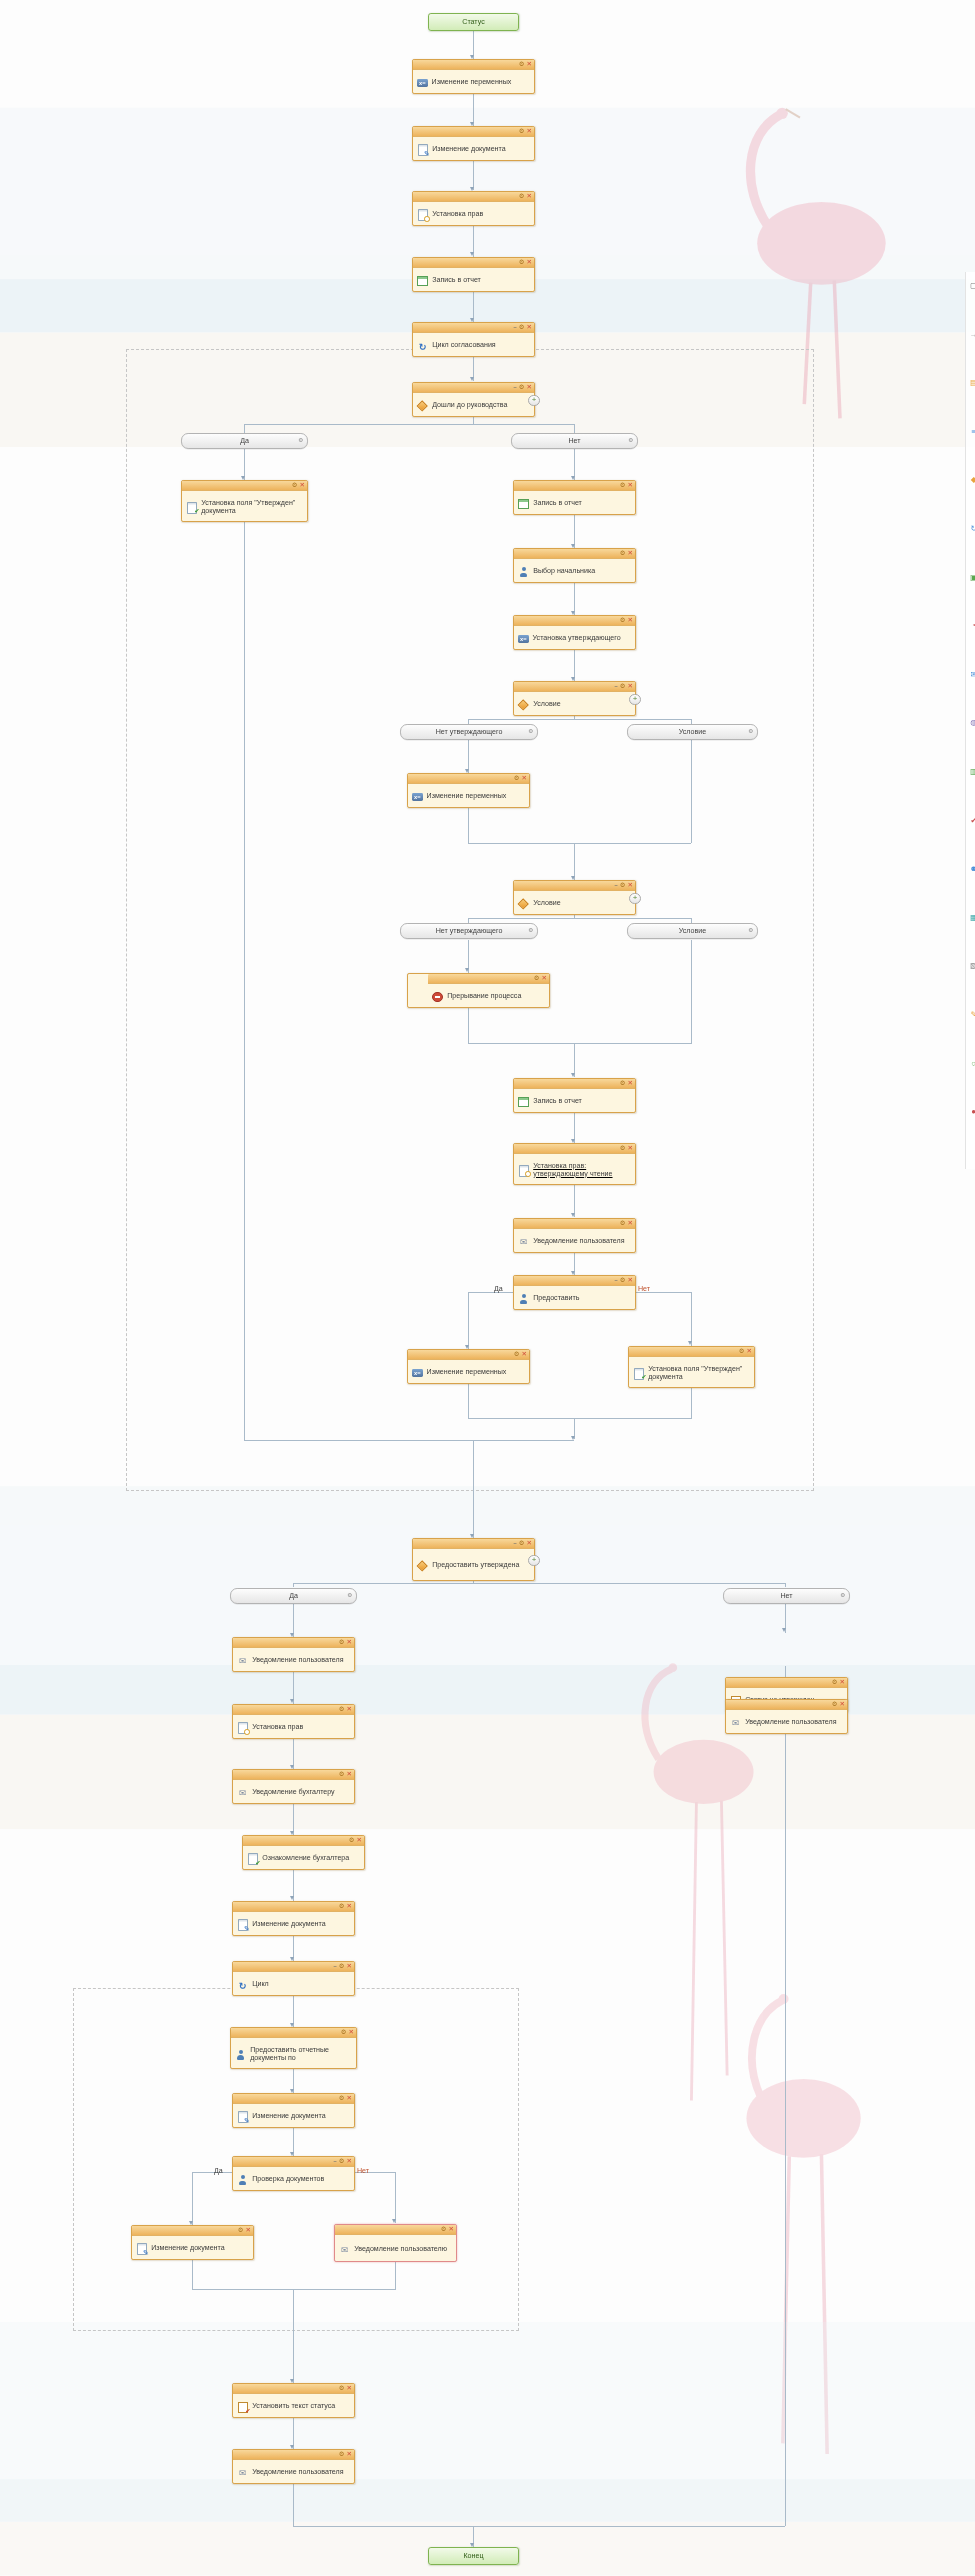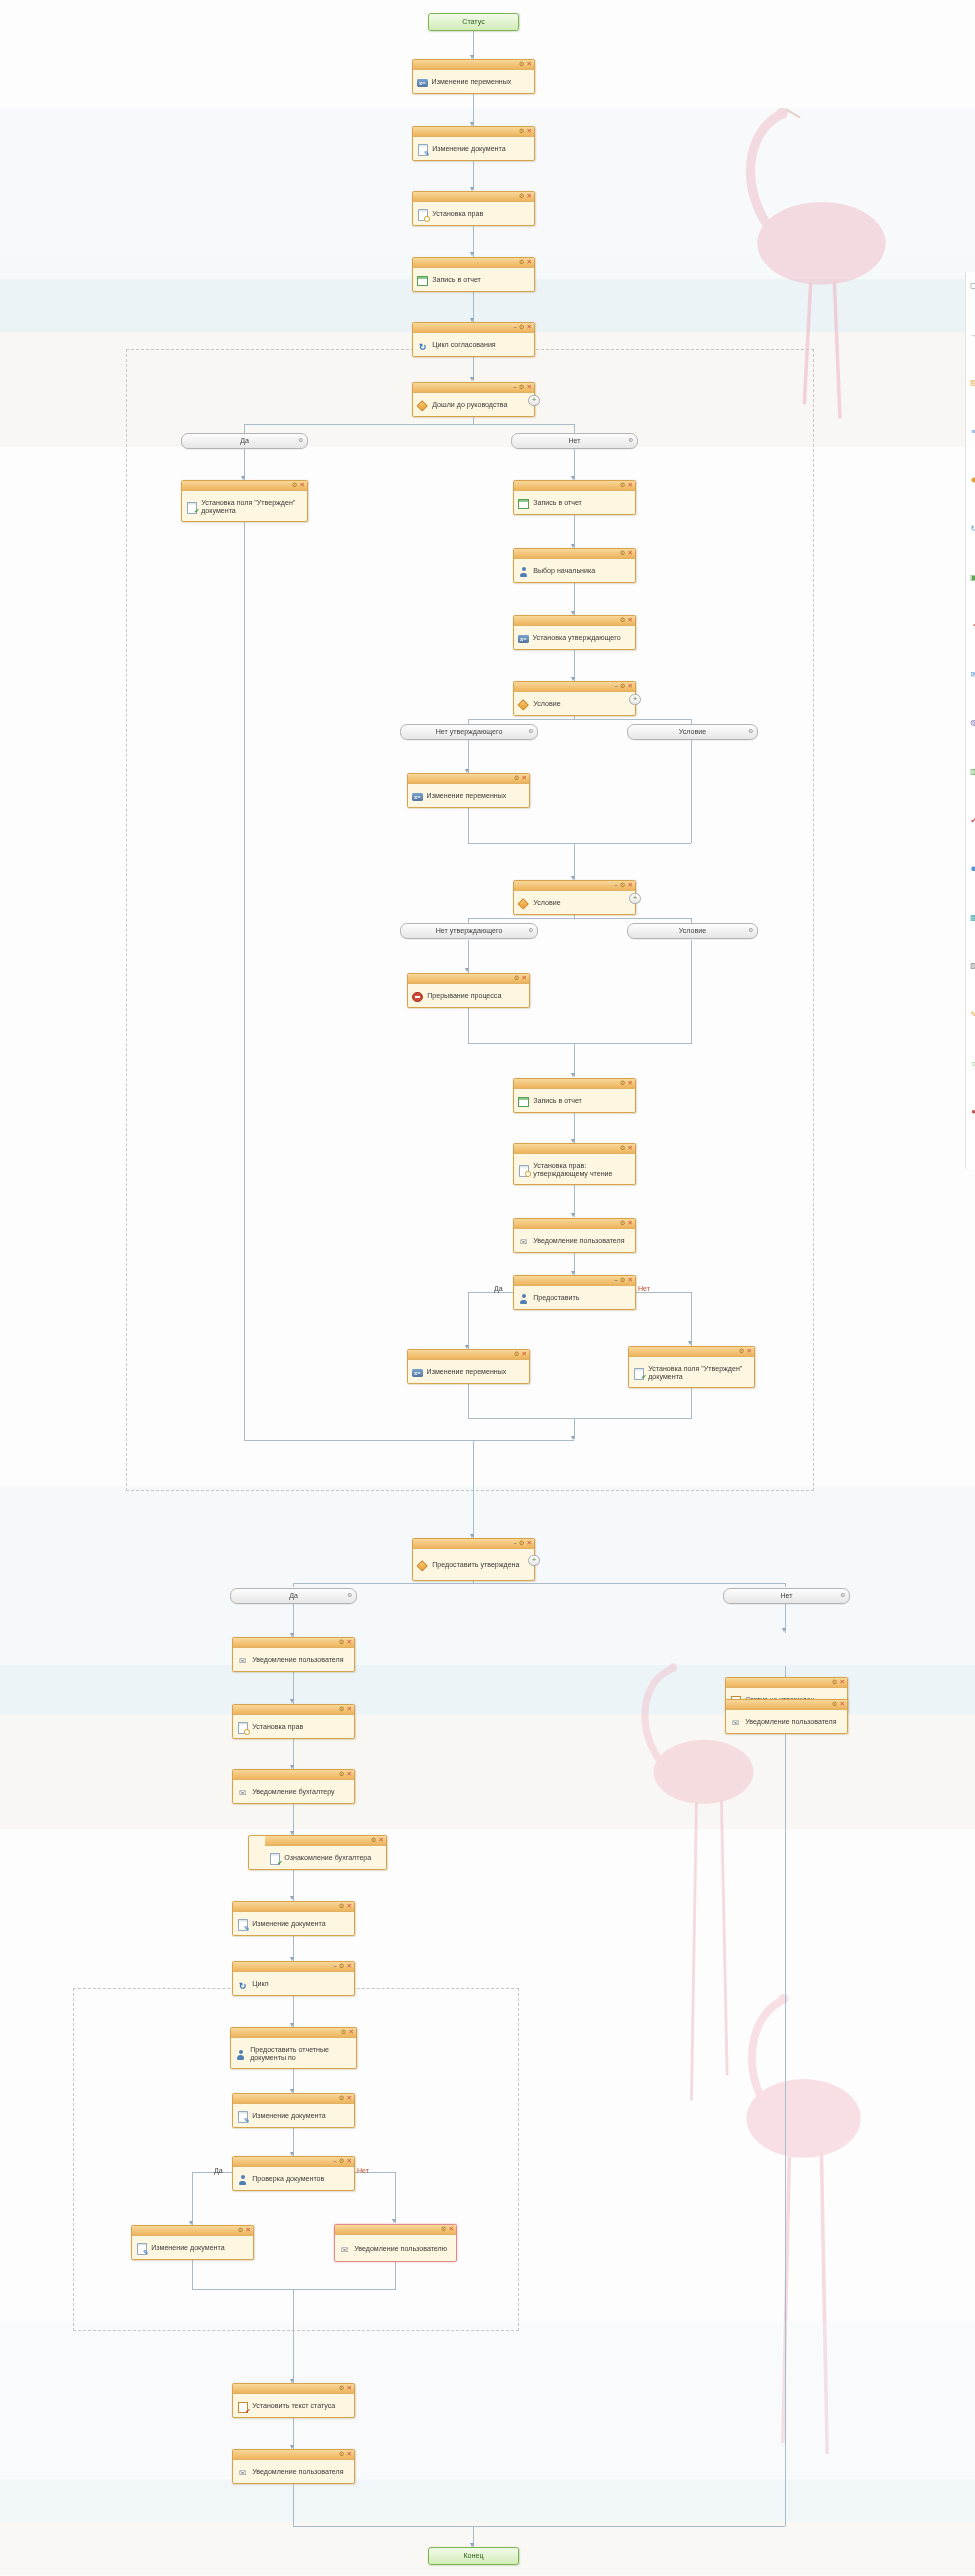--- a/index.html
+++ b/index.html
@@ -387,21 +387,21 @@
           <div class="hbtn gear">⚙</div>
           <div class="hbtn close">✕</div>
         </div>
       </div>
       <div class="body">
         <div class="ic ic-cond"></div>
         <div class="lbl">Условие</div>
       </div>
       <div class="plus">+</div>
     </div>
-    <div class="node" style="left: 407px; top: 973px; width: 121px; height: 33px;">
+    <div class="node" style="left: 407px; top: 973px; width: 121px; height: 33px; padding-left: 20px;">
       <div class="hdr">
         <div class="hctrl">
           <div class="hbtn gear">⚙</div>
           <div class="hbtn close">✕</div>
         </div>
       </div>
       <div class="body">
         <div class="ic ic-stop"></div>
         <div class="lbl">Прерывание процесса</div>
       </div>
@@ -411,21 +411,21 @@
         <div class="hctrl">
           <div class="hbtn gear">⚙</div>
           <div class="hbtn close">✕</div>
         </div>
       </div>
       <div class="body">
         <div class="ic ic-report"></div>
         <div class="lbl">Запись в отчет</div>
       </div>
     </div>
-    <div class="node" style="left: 513px; top: 1143px; width: 121px; height: 40px;">
+    <div class="node" style="left: 513px; top: 1143px; width: 121px; height: 40px; text-decoration: underline;">
       <div class="hdr">
         <div class="hctrl">
           <div class="hbtn gear">⚙</div>
           <div class="hbtn close">✕</div>
         </div>
       </div>
       <div class="body">
         <div class="ic ic-doc ic-doc-key"></div>
         <div class="lbl">Установка прав: утверждающему чтение</div>
       </div>
@@ -522,21 +522,21 @@
         <div class="hctrl">
           <div class="hbtn gear">⚙</div>
           <div class="hbtn close">✕</div>
         </div>
       </div>
       <div class="body">
         <div class="ic ic-mail"></div>
         <div class="lbl">Уведомление бухгалтеру</div>
       </div>
     </div>
-    <div class="node" style="left: 248px; top: 1835px; width: 121px; height: 33px; padding-left: 16px;">
+    <div class="node" style="left: 242px; top: 1835px; width: 121px; height: 33px;">
       <div class="hdr">
         <div class="hctrl">
           <div class="hbtn gear">⚙</div>
           <div class="hbtn close">✕</div>
         </div>
       </div>
       <div class="body">
         <div class="ic ic-doc ic-doc-check"></div>
         <div class="lbl">Ознакомление бухгалтера</div>
       </div>

